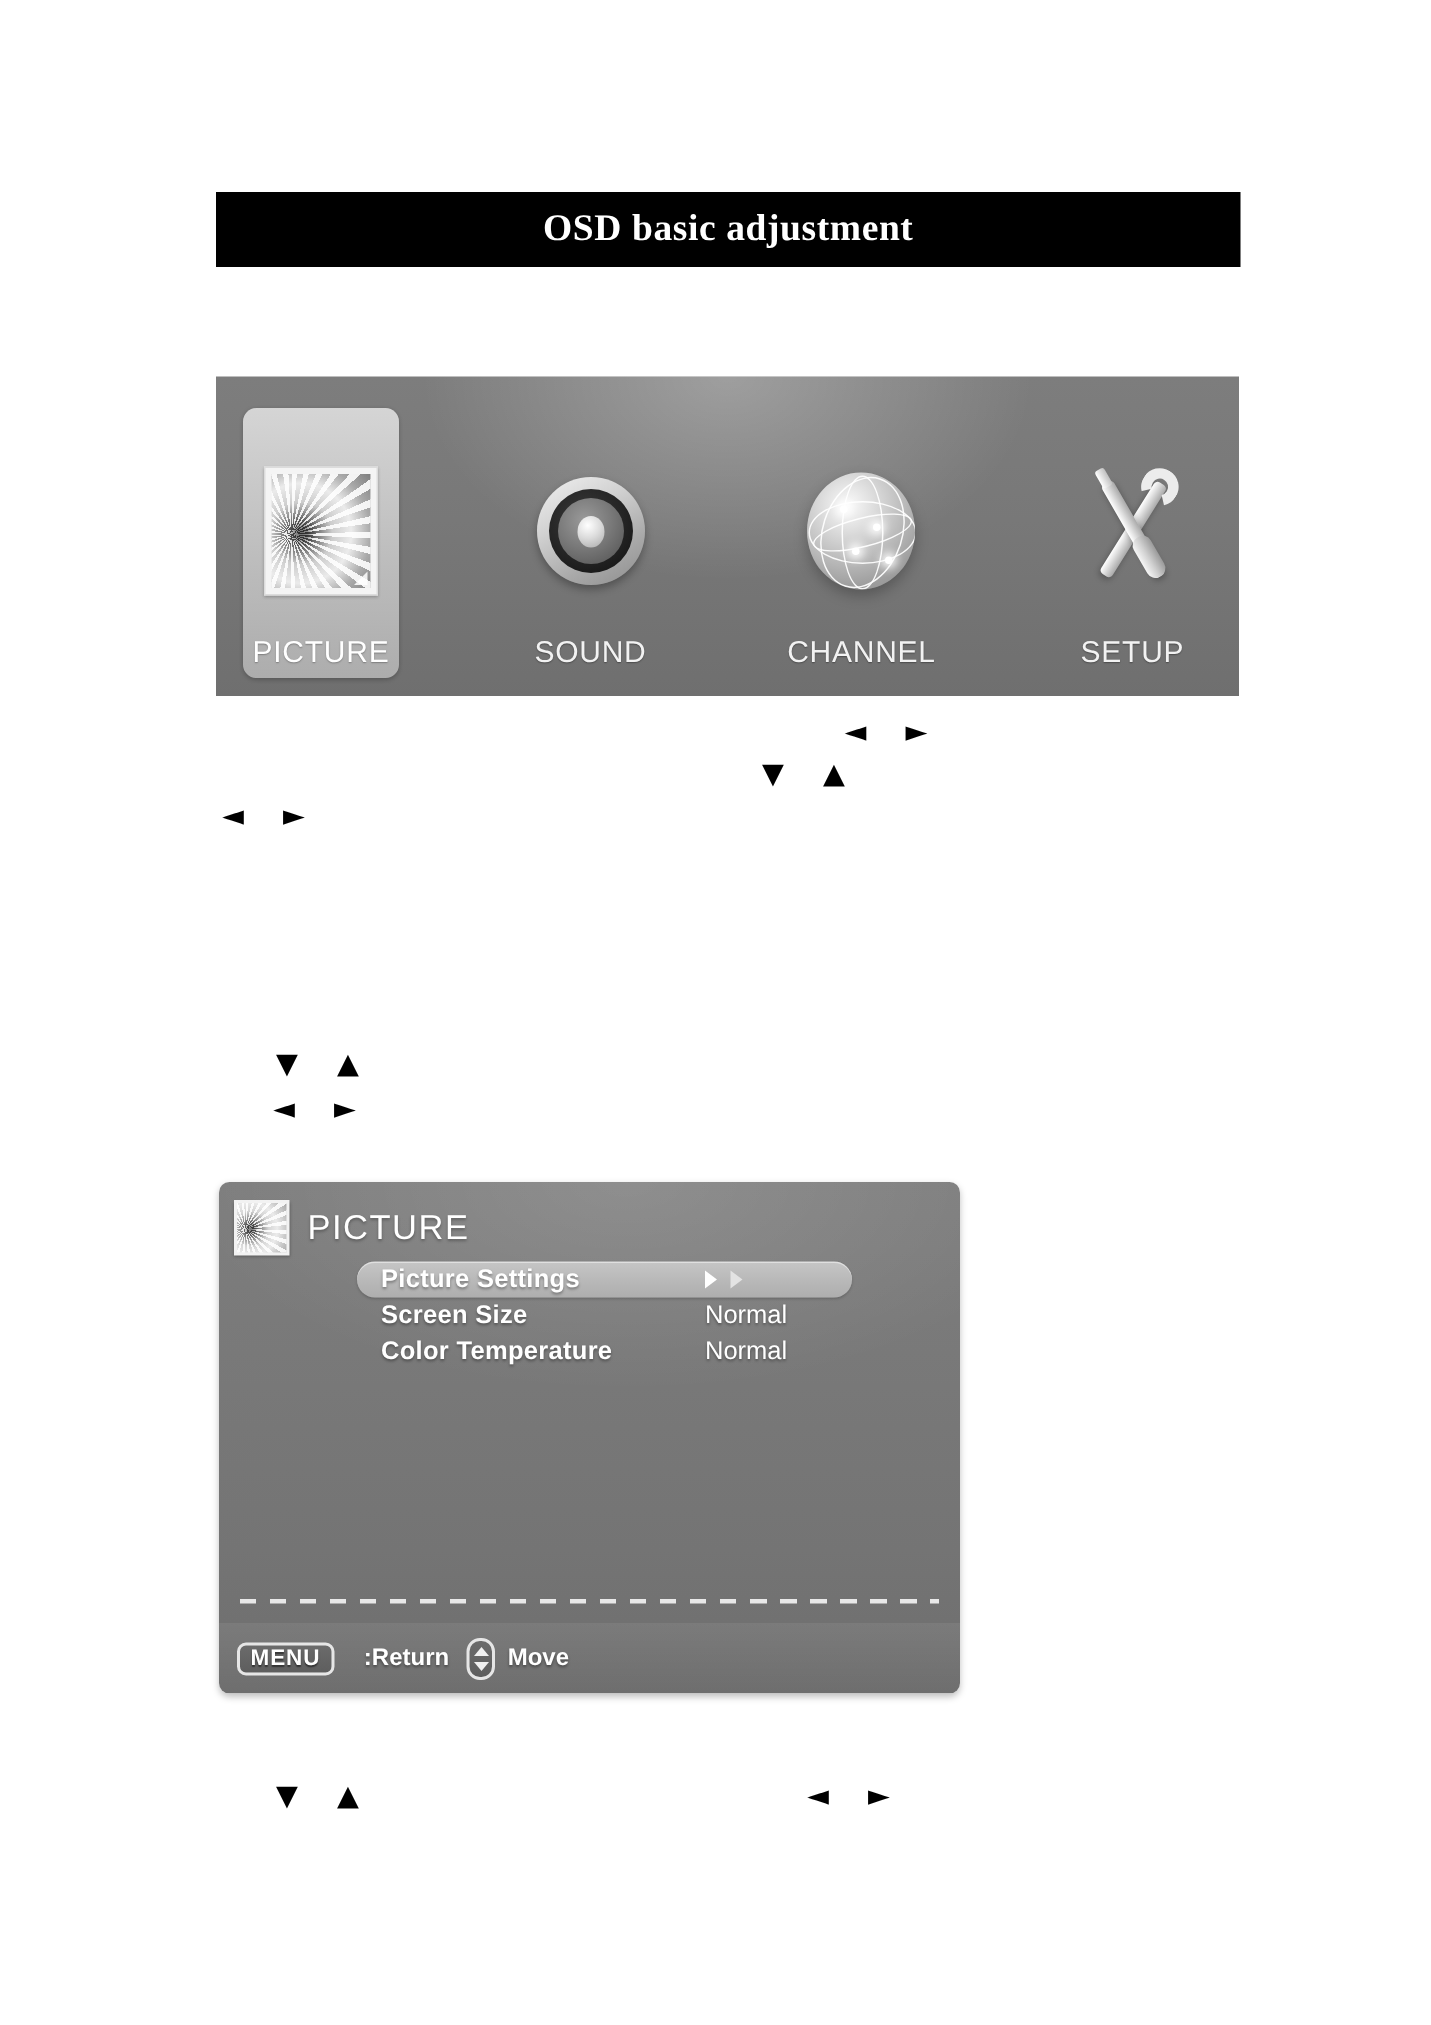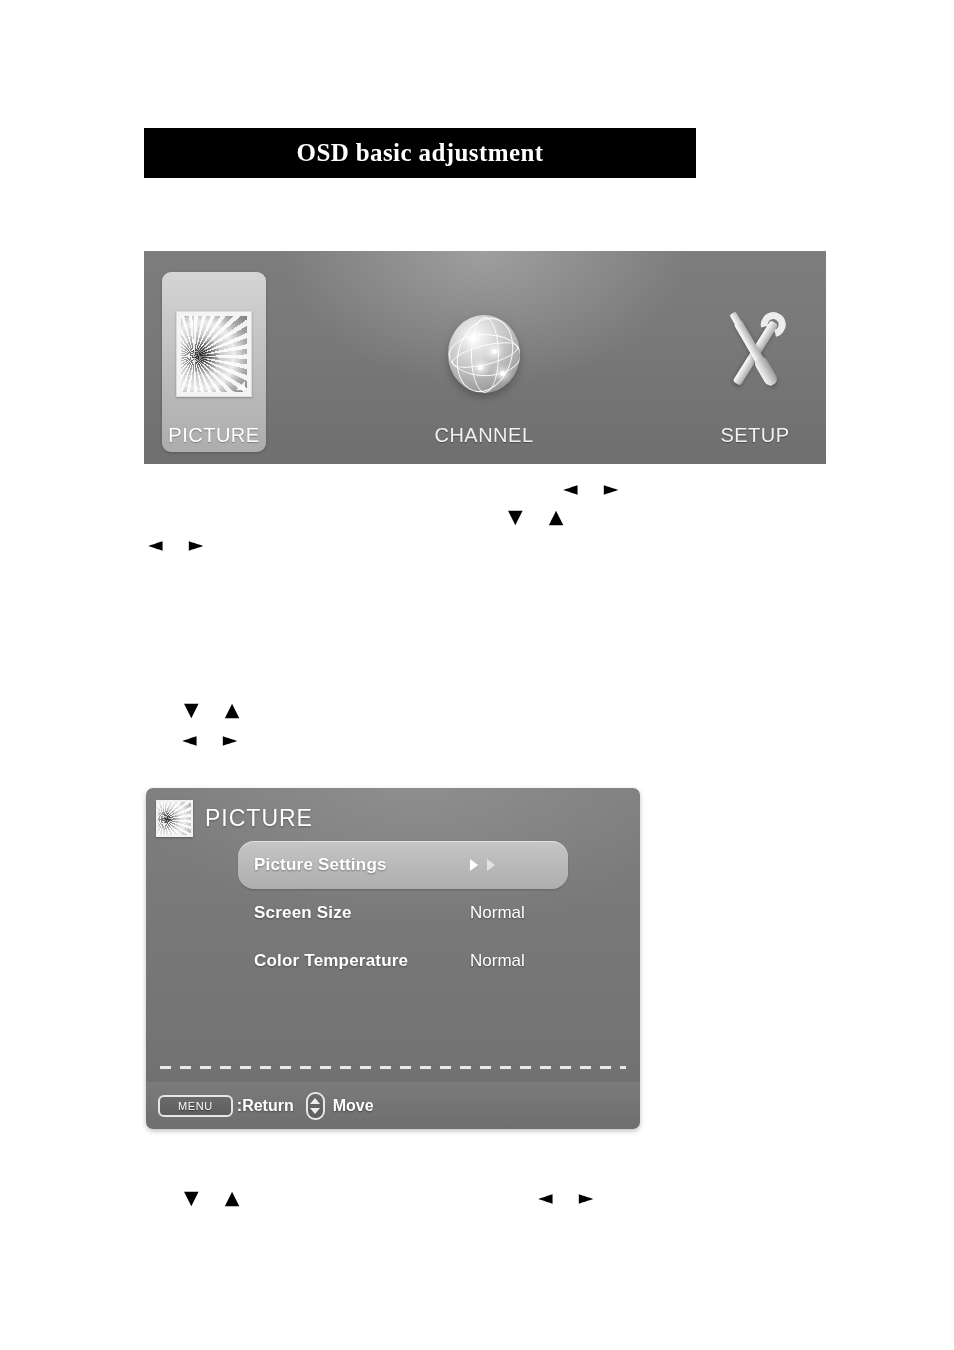--- a/index.html
+++ b/index.html
@@ -13,21 +13,21 @@
     position: relative;
     font-family: "Liberation Sans", sans-serif;
     overflow: hidden;
   }
 
   
   #title-bar {
     position: absolute;
     left: 144px;
     top: 128px;
-    width: 552px;
+    width: 683px;
     height: 50px;
     background: #000000;
     display: flex;
     align-items: center;
     justify-content: center;
   }
   #title-bar .title-text {
     color: #ffffff;
     font-family: "Liberation Serif", serif;
     font-weight: bold;
@@ -333,21 +333,21 @@
   }
 
   .submenu-rows {
     position: absolute;
     left: 92px;
     top: 53px;
     width: 330px;
   }
   .submenu-row {
     position: relative;
-    height: 48px;
+    height: 24px;
     display: flex;
     align-items: center;
     padding: 0 14px 0 16px;
     box-sizing: border-box;
     border-radius: 16px;
   }
   .submenu-row .row-label {
     color: #ffffff;
     font-size: 17px;
     font-weight: bold;
@@ -408,33 +408,33 @@
   }
   .hint-group {
     display: flex;
     align-items: center;
   }
   .key-cap {
     border: 2px solid #e6e6e6;
     border-radius: 6px;
     background: linear-gradient(180deg, #6b6b6b, #5e5e5e);
     color: #ffffff;
-    font-size: 11px;
-    font-weight: normal;
+    font-size: 15px;
+    font-weight: bold;
     letter-spacing: 0.6px;
-    padding: 4px 18px;
+    padding: 4px 7px;
     line-height: 10px;
     text-shadow: 0 1px 1px rgba(0,0,0,0.5);
   }
   .hint-text {
     color: #ffffff;
     font-size: 16px;
     font-weight: bold;
     text-shadow: 0 1px 2px rgba(0,0,0,0.4);
-    margin-left: 4px;
+    margin-left: 20px;
     white-space: nowrap;
   }
   .key-updown {
     width: 19px;
     height: 28px;
     border: 2px solid #e6e6e6;
     border-radius: 9px;
     background: linear-gradient(180deg, #6b6b6b, #5e5e5e);
     display: flex;
     flex-direction: column;
@@ -484,20 +484,32 @@
 
     <div class="menu-item selected">
       <div class="icon-area">
         <div class="photo-thumb">
           <div class="photo-inner"></div>
         </div>
       </div>
       <div class="item-label">PICTURE</div>
     </div>
 
+    <div class="menu-item">
+      <div class="icon-area">
+        <div class="icon-speaker">
+          <div class="cone-outer">
+            <div class="cone-mid">
+              <div class="cone-dome"></div>
+            </div>
+          </div>
+        </div>
+      </div>
+      <div class="item-label">SOUND</div>
+    </div>
 
     <div class="menu-item">
       <div class="icon-area">
         <div class="icon-globe">
           <div class="mer m1"></div>
           <div class="mer m2"></div>
           <div class="mer m3"></div>
           <div class="mer m4"></div>
           <div class="spark" style="left:22px;top:22px;"></div>
           <div class="spark" style="left:44px;top:34px;"></div>

